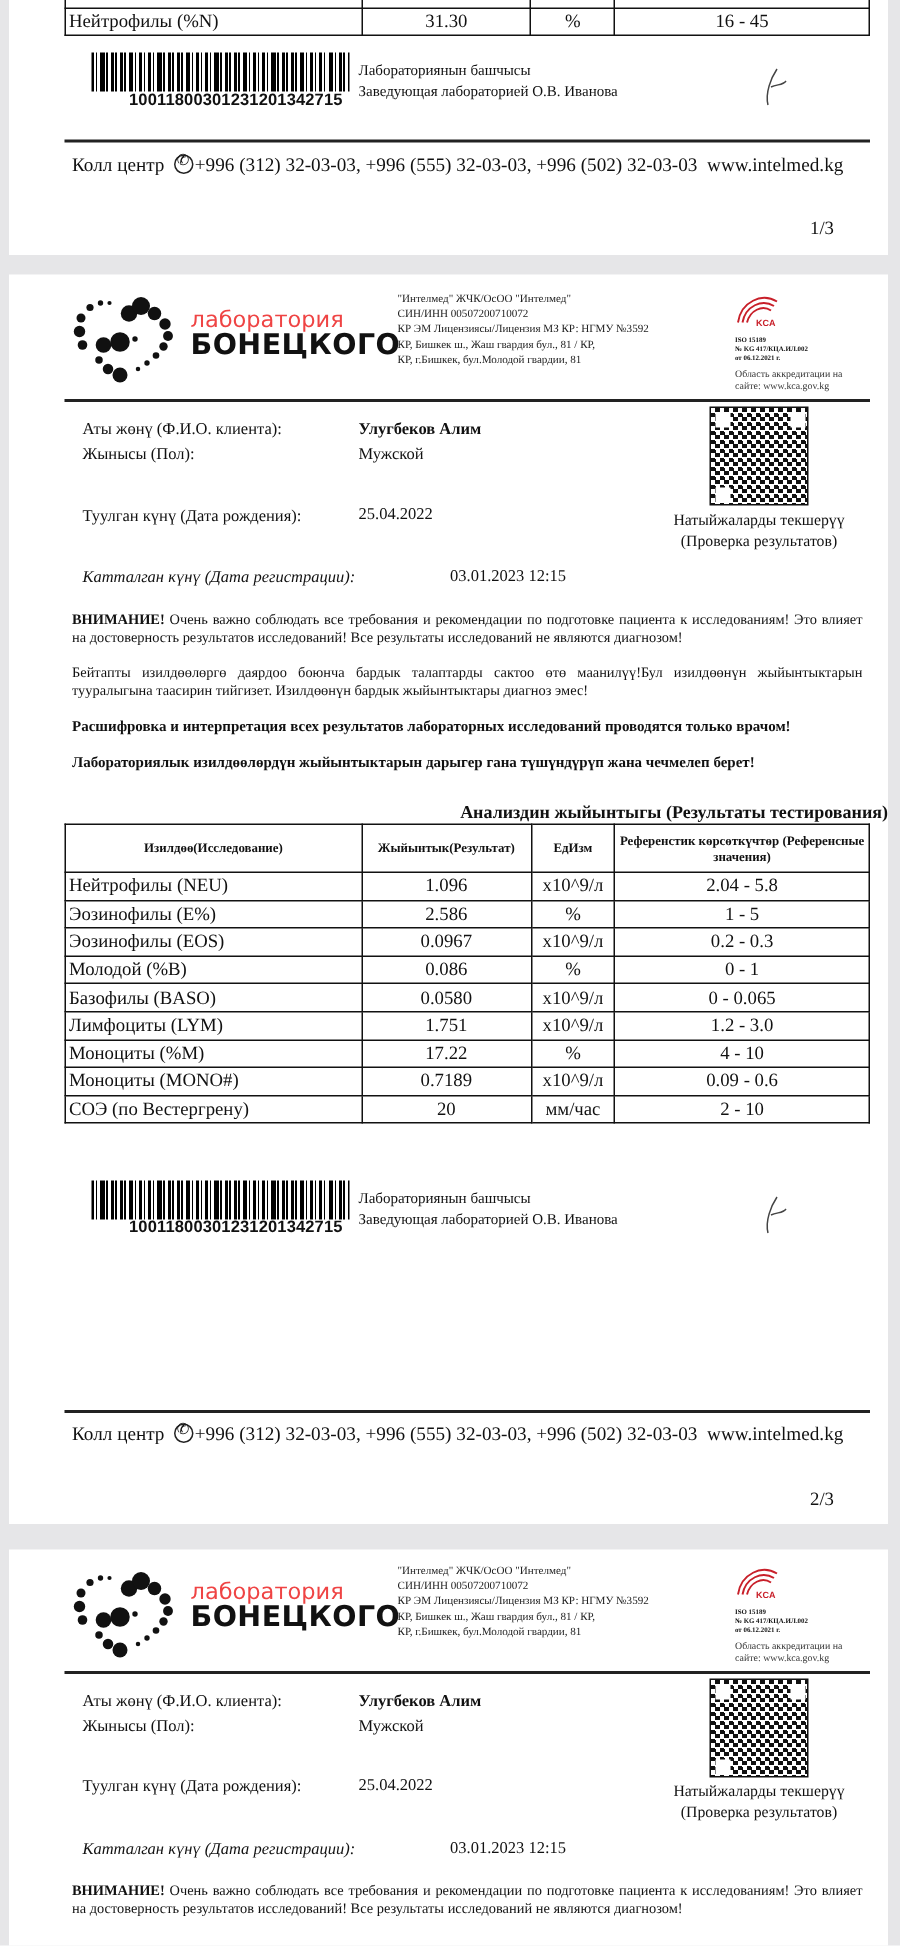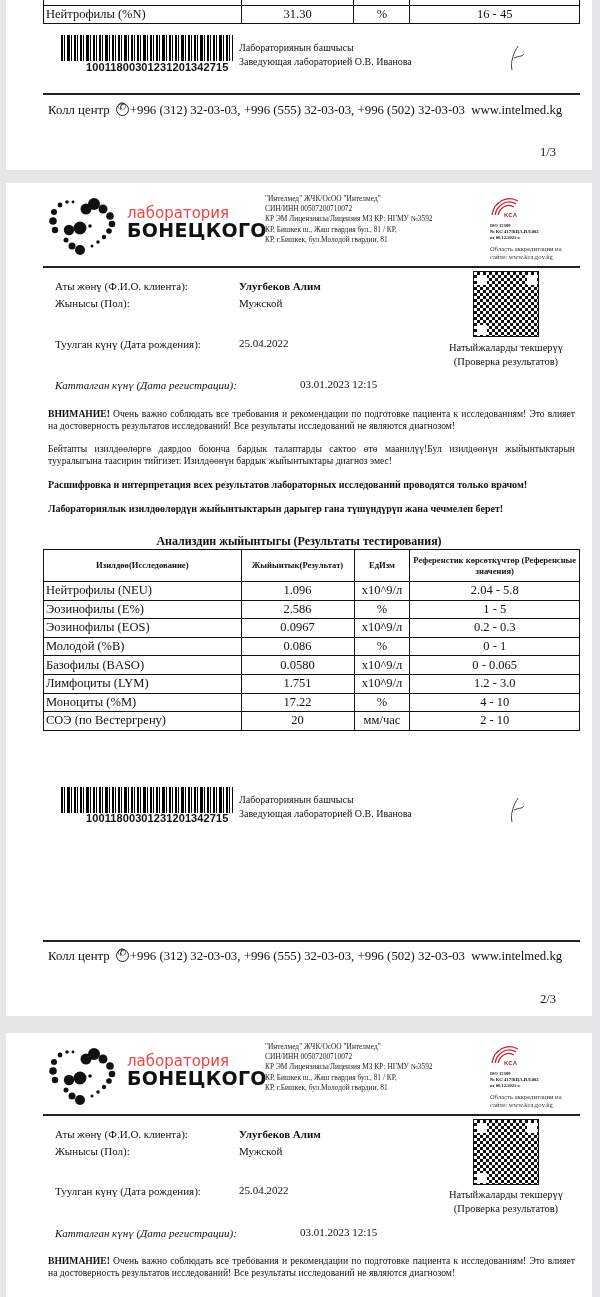--- a/index.html
+++ b/index.html
@@ -167,21 +167,21 @@
     <div>(Проверка результатов)</div>
   </div>
 
   <div class="notice" style="top:225px;">
     <b>ВНИМАНИЕ!</b><span> Очень важно соблюдать все требования и рекомендации по подготовке пациента к исследованиям! Это влияет на достоверность результатов исследований! Все результаты исследований не являются диагнозом!</span>
   </div>
   <div class="notice" style="top:260px;">Бейтапты изилдөөлөргө даярдоо боюнча бардык талаптарды сактоо өтө маанилүү!Бул изилдөөнүн жыйынтыктарын тууралыгына таасирин тийгизет. Изилдөөнүн бардык жыйынтыктары диагноз эмес!</div>
   <div class="notice bold" style="top:296px;">Расшифровка и интерпретация всех результатов лабораторных исследований проводятся только врачом!</div>
   <div class="notice bold" style="top:320px;">Лабораториялык изилдөөлөрдүн жыйынтыктарын дарыгер гана түшүндүрүп жана чечмелеп берет!</div>
 
-  <div class="tbl-title" style="top:351px;">Анализдин жыйынтыгы (Результаты тестирования)</div>
+  <div class="tbl-title" style="top:351px;text-align:right;">Анализдин жыйынтыгы (Результаты тестирования)</div>
   <table class="res" style="top:366px;">
     <tbody>
         <tr>
       <th class="col1">Изилдөө(Исследование)</th>
       <th class="col2">Жыйынтык(Результат)</th>
       <th class="col3">ЕдИзм</th>
       <th class="col4">Референстик көрсөткүчтөр (Референсные значения)</th>
     </tr>
     <tr>
           <td class="l">Нейтрофилы (NEU)</td>
@@ -217,20 +217,26 @@
           <td class="l">Лимфоциты (LYM)</td>
           <td class="c">1.751</td>
           <td class="c">x10^9/л</td>
           <td class="c">1.2 - 3.0</td>
         </tr>
     <tr>
           <td class="l">Моноциты (%M)</td>
           <td class="c">17.22</td>
           <td class="c">%</td>
           <td class="c">4 - 10</td>
+        </tr>
+    <tr>
+          <td class="l">Моноциты (MONO#)</td>
+          <td class="c">0.7189</td>
+          <td class="c">x10^9/л</td>
+          <td class="c">0.09 - 0.6</td>
         </tr>
     <tr>
           <td class="l">СОЭ (по Вестергрену)</td>
           <td class="c">20</td>
           <td class="c">мм/час</td>
           <td class="c">2 - 10</td>
         </tr>
   </tbody>
     </table>
 

